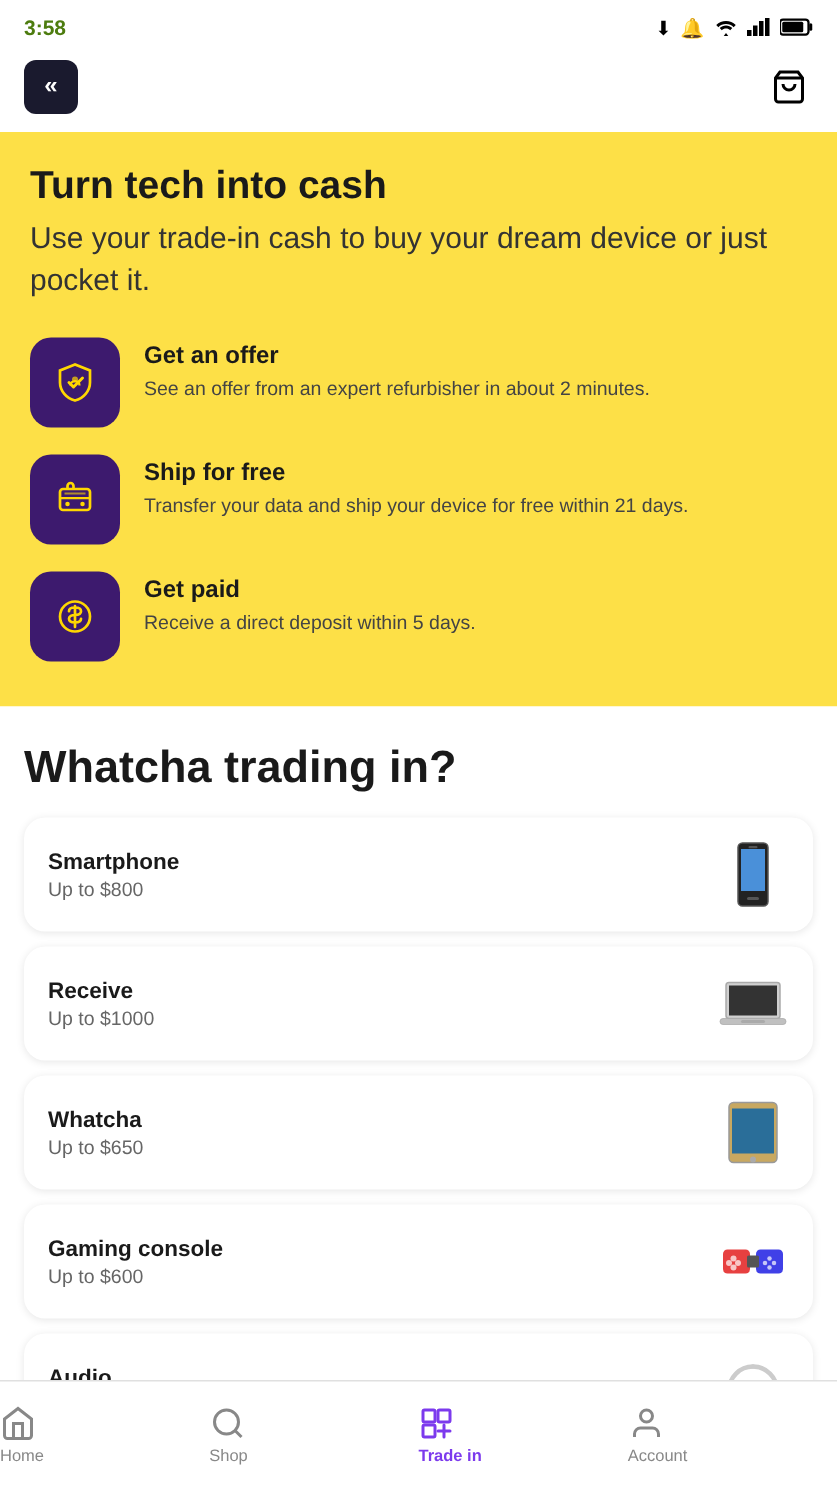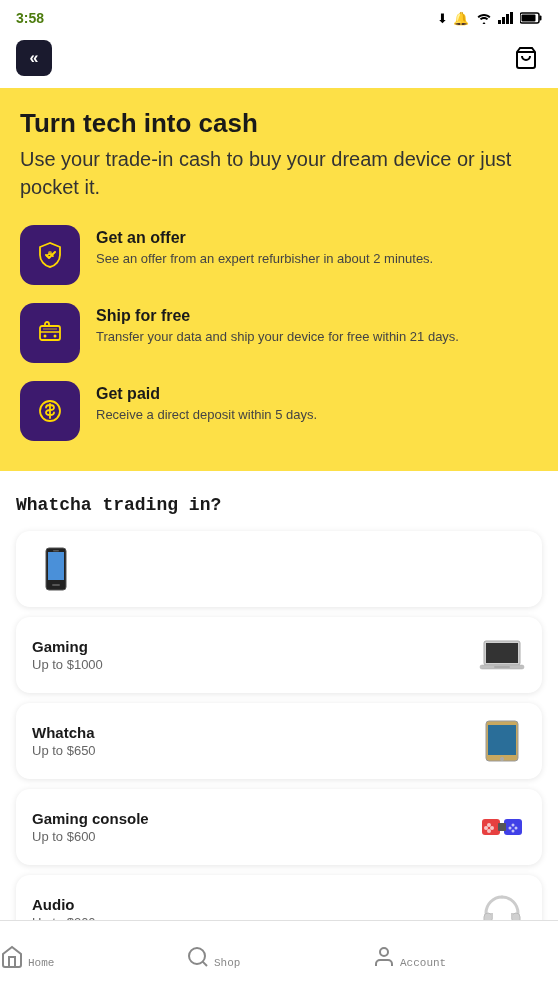--- a/index.html
+++ b/index.html
@@ -125,25 +125,24 @@
       color: #444;
       line-height: 1.4;
     }
 
     
     .trading-section {
       padding: 24px 16px 16px;
       background: #fff;
     }
     .trading-title {
-      font-size: 18px;
+      font-size: 30px;
       font-weight: 700;
       color: #1a1a1a;
       margin-bottom: 16px;
-      font-family: Liberation Mono, monospace;
     }
 
     
     .trade-item {
       display: flex;
       align-items: center;
       justify-content: space-between;
       background: #fff;
       border-radius: 14px;
       padding: 14px 16px;
@@ -205,26 +204,25 @@
       width: 558px;
       height: 72px;
       background: #fff;
       border-top: 1px solid #e0e0e0;
       display: flex;
       align-items: center;
       justify-content: space-around;
     }
     .nav-item {
       display: flex;
-      flex-direction: row;
-      align-items: flex-end;
+      flex-direction: column;
+      align-items: flex-start;
       gap: 4px;
       cursor: pointer;
       flex: 1;
-      font-family: Liberation Mono, monospace;
     }
     .nav-icon {
       width: 24px;
       height: 24px;
       display: flex;
       align-items: center;
       justify-content: center;
     }
     .nav-label {
       font-size: 11px;
@@ -329,33 +327,37 @@
         <div class="feature-title">Get paid</div>
         <div class="feature-desc">Receive a direct deposit within 5 days.</div>
       </div>
     </div>
   </div>
 
   <div class="trading-section">
     <h2 class="trading-title">Whatcha trading in?</h2>
 
     <div class="trade-item">
+      <div class="trade-item-text">
+        <div class="trade-item-name">Smartphone</div>
+        <div class="trade-item-price">Up to $800</div>
+      </div>
       <div class="trade-item-img device-img">
         <svg viewBox="0 0 48 48">
           <rect x="14" y="3" width="20" height="42" rx="3" fill="#222" stroke="#555" stroke-width="1"></rect>
           <rect x="16" y="7" width="16" height="28" fill="#4a90d9"></rect>
           <rect x="20" y="39" width="8" height="2" rx="1" fill="#555"></rect>
           <rect x="21" y="5" width="6" height="1.5" rx="0.75" fill="#555"></rect>
         </svg>
       </div>
     </div>
 
     <div class="trade-item">
       <div class="trade-item-text">
-        <div class="trade-item-name">Gaming</div>
+        <div class="trade-item-name">Receive</div>
         <div class="trade-item-price">Up to $1000</div>
       </div>
       <div class="trade-item-img device-img">
         <svg viewBox="0 0 48 48">
           <rect x="6" y="10" width="36" height="24" rx="2" fill="#d0d0d0" stroke="#aaa" stroke-width="1"></rect>
           <rect x="8" y="12" width="32" height="20" fill="#333"></rect>
           <rect x="2" y="34" width="44" height="4" rx="2" fill="#c0c0c0" stroke="#aaa" stroke-width="0.5"></rect>
           <rect x="16" y="35" width="16" height="2" rx="1" fill="#aaa"></rect>
         </svg>
       </div>
@@ -434,20 +436,31 @@
     <div class="nav-icon">
       <svg width="24" height="24" viewBox="0 0 24 24" fill="none" stroke="#888" stroke-width="2">
         <circle cx="11" cy="11" r="8"></circle>
         <line x1="21" y1="21" x2="16.65" y2="16.65"></line>
       </svg>
     </div>
     <span class="nav-label">Shop</span>
   </div>
   <div class="nav-item">
     <div class="nav-icon">
+      <svg width="24" height="24" viewBox="0 0 24 24" fill="none" stroke="#7c3aed" stroke-width="2">
+        <rect x="3" y="3" width="8" height="8" rx="1"></rect>
+        <rect x="13" y="3" width="8" height="8" rx="1"></rect>
+        <rect x="3" y="13" width="8" height="8" rx="1"></rect>
+        <path d="M13 17h8M17 13v8" stroke="#7c3aed" stroke-width="2" stroke-linecap="round"></path>
+      </svg>
+    </div>
+    <span class="nav-label active">Trade in</span>
+  </div>
+  <div class="nav-item">
+    <div class="nav-icon">
       <svg width="24" height="24" viewBox="0 0 24 24" fill="none" stroke="#888" stroke-width="2">
         <path d="M20 21v-2a4 4 0 00-4-4H8a4 4 0 00-4 4v2"></path>
         <circle cx="12" cy="7" r="4"></circle>
       </svg>
     </div>
     <span class="nav-label">Account</span>
   </div>
 </div>
 
 </body></html>

